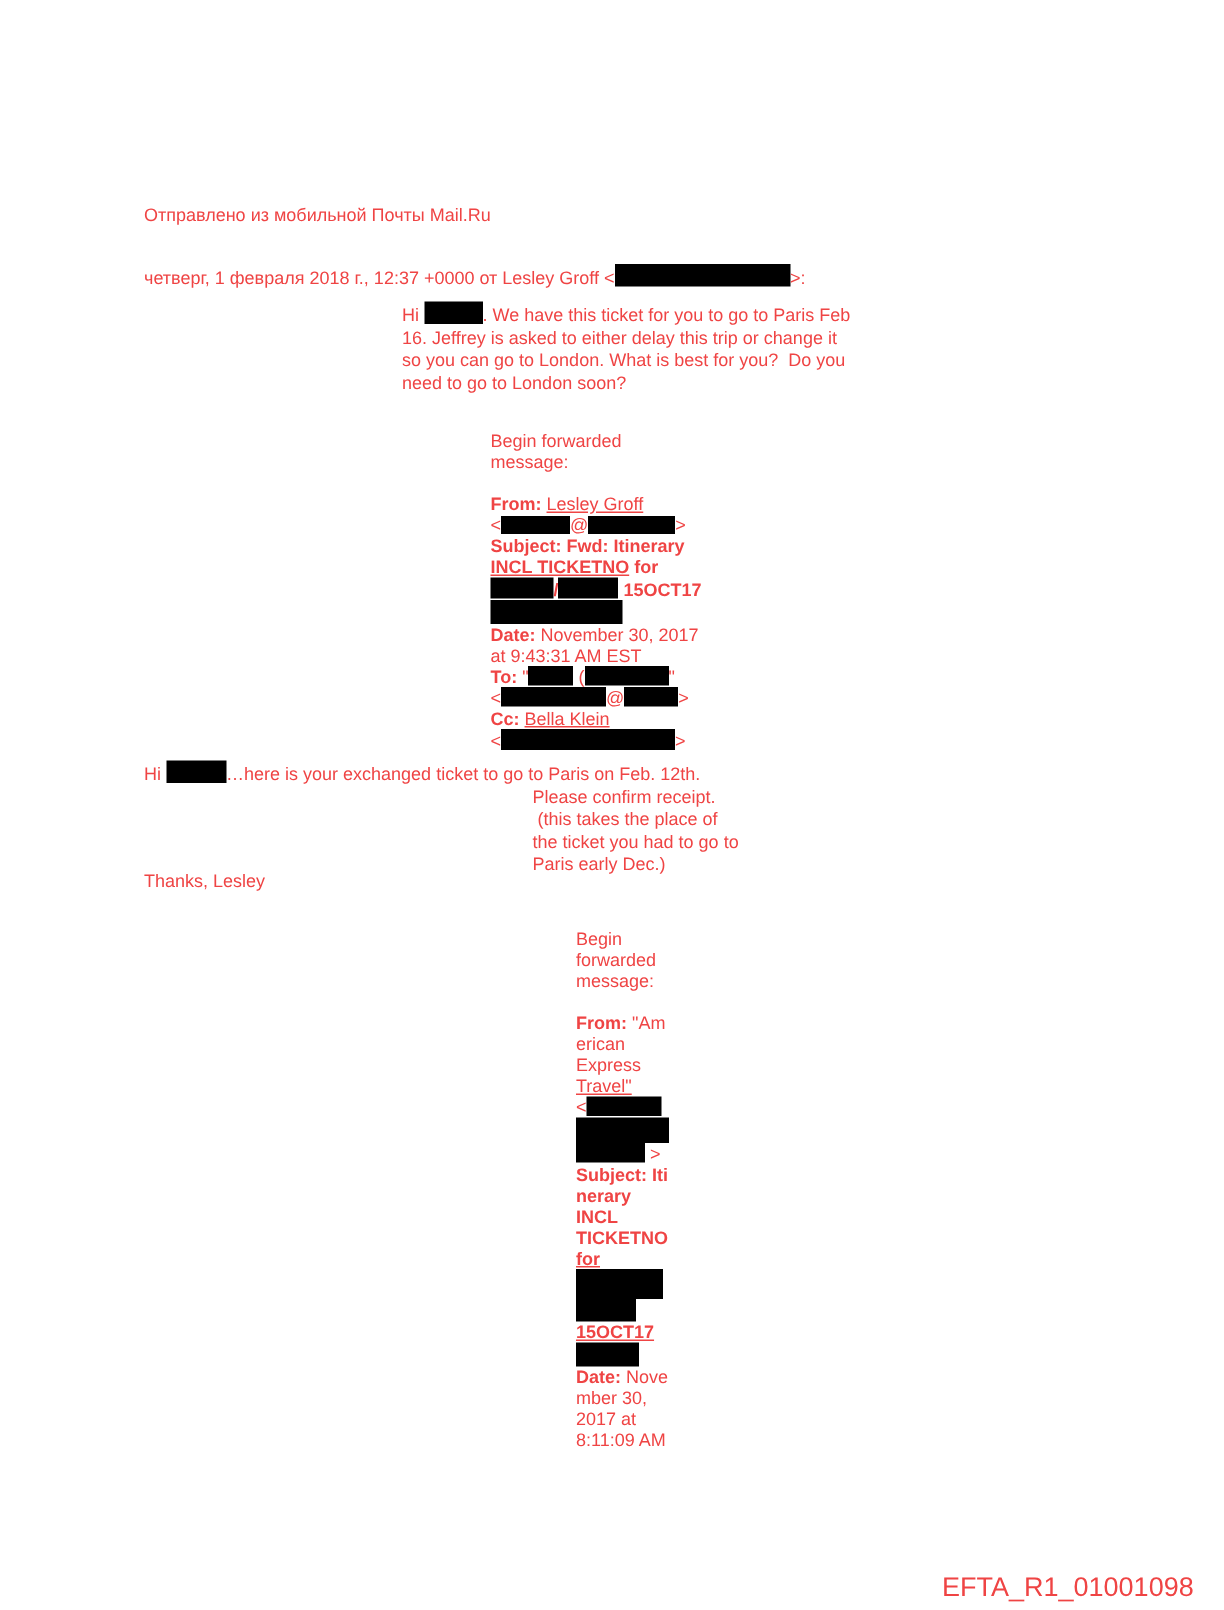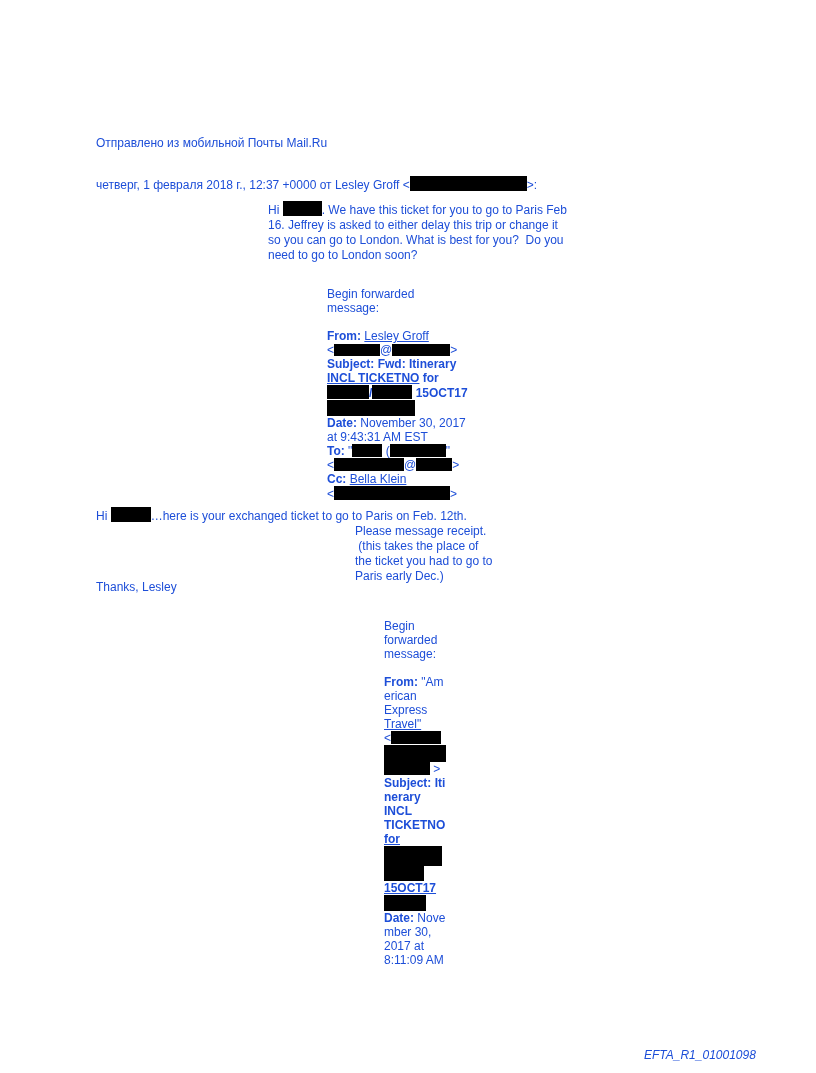--- a/index.html
+++ b/index.html
@@ -7,21 +7,21 @@
     padding: 0;
     background: #ffffff;
   }
   .page {
     position: relative;
     width: 816px;
     height: 1073px;
     background: #ffffff;
     font-family: "Liberation Sans", sans-serif;
     font-size: 12px;
-    color: #1d4ed8;
+    color: #ef4444;
     overflow: hidden;
   }
   .abs { position: absolute; }
   .line {
     display: block;
     white-space: pre;
     line-height: 14px;
     min-height: 14px;
   }
   .lh15 .line { line-height: 15px; min-height: 15px; margin-left: 25px; }
@@ -38,21 +38,21 @@
     vertical-align: baseline;
   }
   .sent-from { left: 96px; top: 136px; }
   .date-line { left: 96px; top: 176px; }
   .para1 { left: 243px; top: 201px; }
   .blockA { left: 327px; top: 287px; }
   .para2-intro { left: 96px; top: 507px; }
   .para2-col { left: 330px; top: 524px; }
   .thanks { left: 96px; top: 580px; }
   .blockB { left: 368px; top: 619px; margin-left: 16px; }
-  .bates { left: 644px; top: 1048px; font-size: 12px; font-style: italic; }
+  .bates { left: 628px; top: 1048px; font-size: 18px; }
 </style>
 </head>
 <body>
 
 <div class="page">
   <div class="abs sent-from">Отправлено из мобильной Почты Mail.Ru</div>
 
   <div class="abs date-line">
       <div class="line"><span class="seg">четверг, 1 февраля 2018 г., 12:37 +0000 от Lesley Groff &lt;</span><span class="redact" style="width: 117px; height: 15px;"></span><span class="seg">&gt;:</span></div>
     </div>
@@ -80,21 +80,21 @@
       <div class="line"><span class="seg">&lt;</span><span class="redact" style="width: 70px; height: 13px;"></span><span class="seg">@</span><span class="redact" style="width: 36px; height: 13px;"></span><span class="seg">&gt;</span></div>
       <div class="line"><span class="seg b">Cc:</span><span class="seg"> </span><span class="seg u">Bella Klein</span></div>
       <div class="line"><span class="seg">&lt;</span><span class="redact" style="width: 116px; height: 14px;"></span><span class="seg">&gt;</span></div>
     </div>
 
   <div class="abs para2-intro">
       <div class="line"><span class="seg">Hi </span><span class="redact" style="width: 40px; height: 15px;"></span><span class="seg">…here is your exchanged ticket to go to Paris on Feb. 12th.</span></div>
     </div>
 
   <div class="abs para2-col lh15">
-      <div class="line"><span class="seg">Please message receipt.</span></div>
+      <div class="line"><span class="seg">Please confirm receipt.</span></div>
       <div class="line"><span class="seg"> (this takes the place of</span></div>
       <div class="line"><span class="seg">the ticket you had to go to</span></div>
       <div class="line"><span class="seg">Paris early Dec.)</span></div>
     </div>
 
   <div class="abs thanks">Thanks, Lesley</div>
 
   <div class="abs blockB">
       <div class="line"><span class="seg">Begin</span></div>
       <div class="line"><span class="seg">forwarded</span></div>

